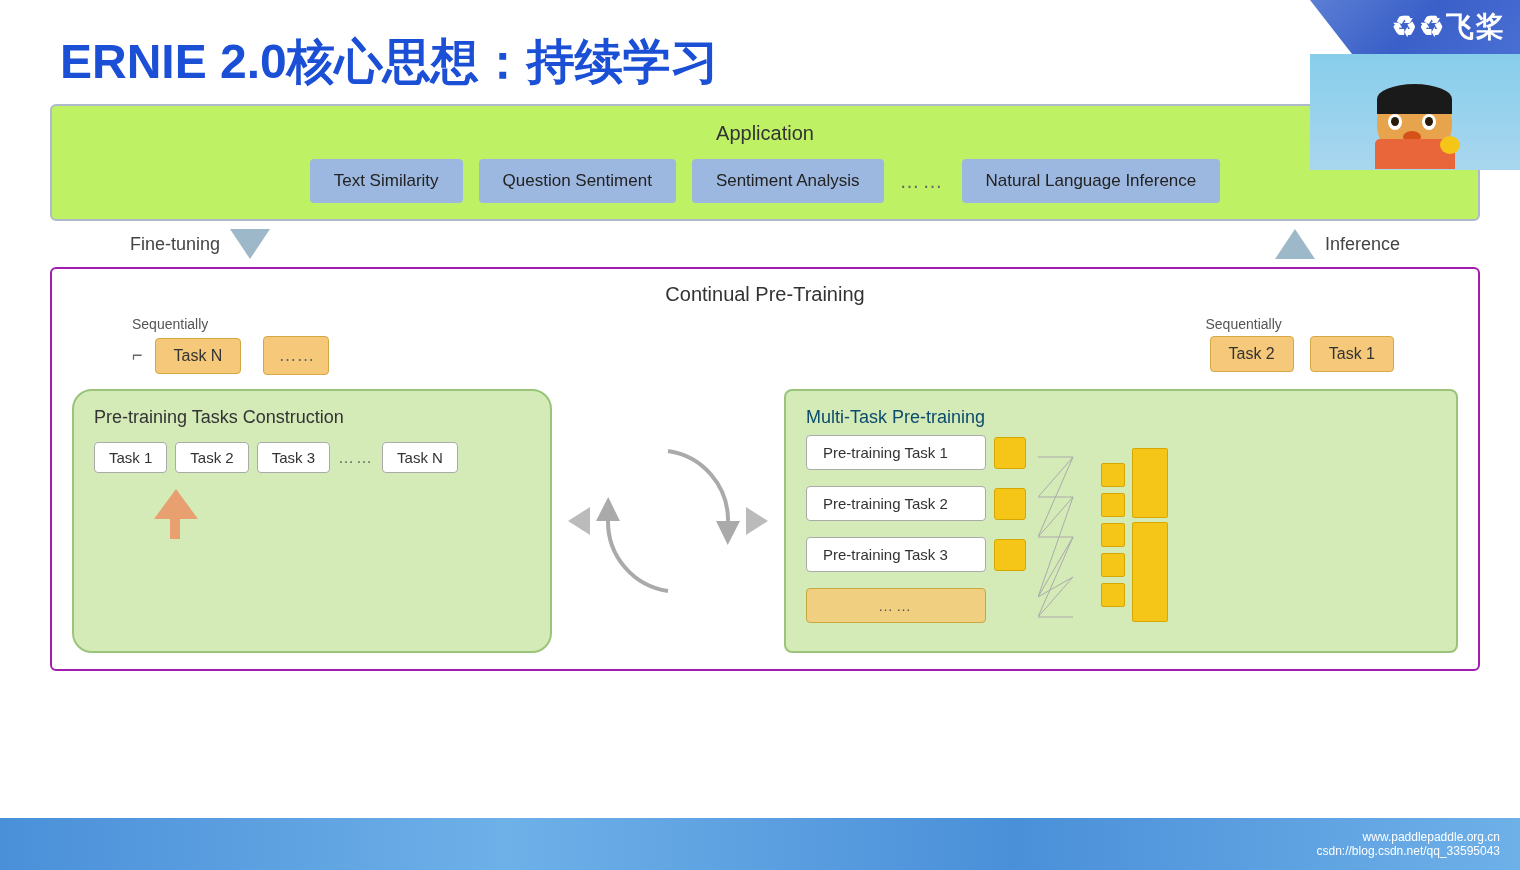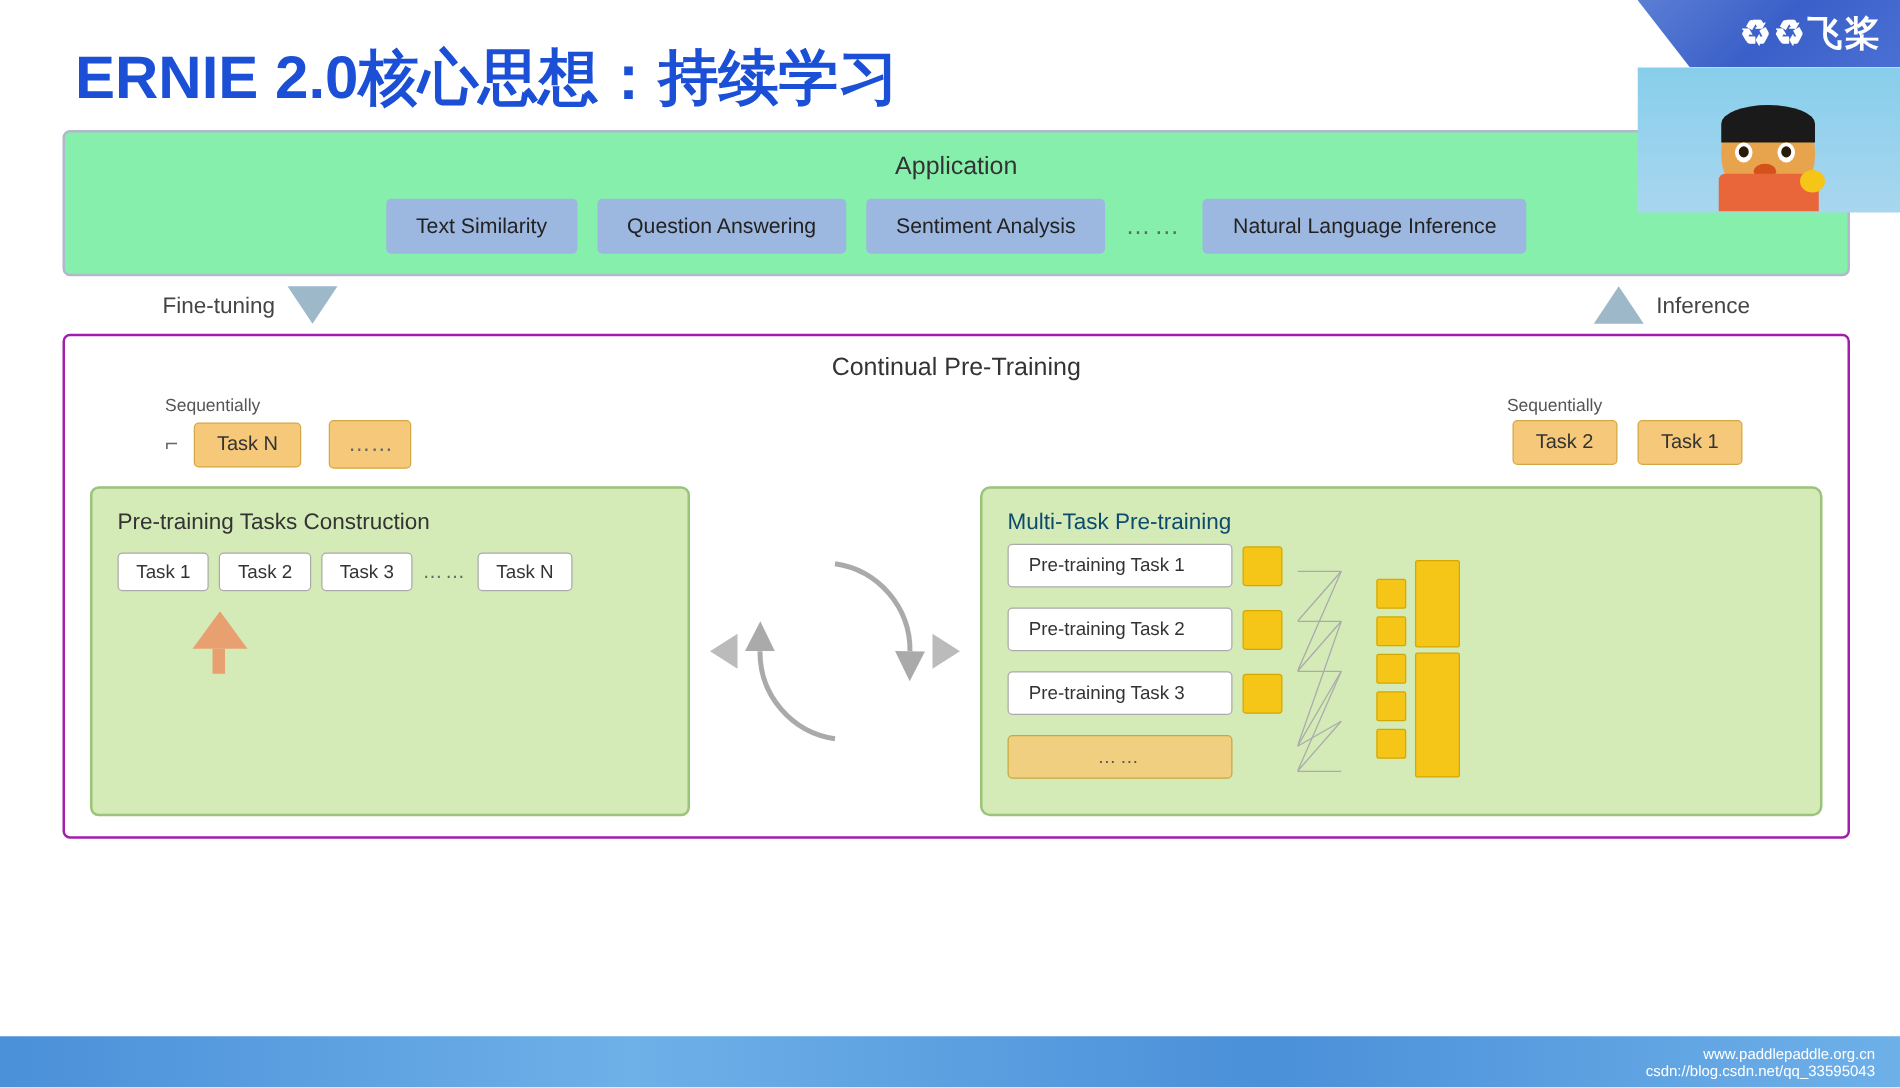--- a/index.html
+++ b/index.html
@@ -155,21 +155,21 @@
     .content {
       padding: 0 40px 10px 50px;
     }
 
     
     .app-box {
       border: 2px solid #b0b8cc;
       border-radius: 6px;
       padding: 16px 20px;
       margin-bottom: 0;
-      background: #86efac;
+      background: #bef264;
     }
     .app-title {
       text-align: center;
       font-size: 20px;
       color: #333;
       margin-bottom: 14px;
     }
     .app-tasks {
       display: flex;
       align-items: center;
@@ -261,21 +261,21 @@
     .two-cols {
       display: flex;
       gap: 16px;
       margin-top: 4px;
     }
 
     
     .green-box {
       background: #d4ebb8;
       border: 2px solid #9ac47a;
-      border-radius: 7px;
+      border-radius: 20px;
       padding: 16px 20px;
       flex: 0 0 480px;
     }
     .green-box-title {
       font-size: 18px;
       color: #333;
       margin-bottom: 14px;
       text-align: left;
     }
     .task-row {
@@ -404,21 +404,21 @@
       text-align: center;
       letter-spacing: 3px;
     }
 
     
     .bottom-bar {
       position: absolute;
       bottom: 0;
       left: 0;
       right: 0;
-      height: 41px;
+      height: 52px;
       background: linear-gradient(to right, #4a90d9, #6eb0e8, #4a90d9, #6eb0e8);
       display: flex;
       align-items: center;
       justify-content: flex-end;
       padding-right: 20px;
     }
     .bottom-urls {
       text-align: right;
     }
     .bottom-url {
@@ -455,21 +455,21 @@
     </div>
   </div>
 </div>
 
 <div class="content">
 
   <div class="app-box">
     <div class="app-title">Application</div>
     <div class="app-tasks">
       <button class="app-task-btn">Text Similarity</button>
-      <button class="app-task-btn">Question Answering</button>
+      <button class="app-task-btn">Question Sentiment</button>
       <button class="app-task-btn">Sentiment Analysis</button>
       <span class="app-ellipsis">……</span>
       <button class="app-task-btn">Natural Language Inference</button>
     </div>
   </div>
 
   <div class="arrows-section">
     <div class="arrow-item">
       <span class="arrow-label">Fine-tuning</span>
       <div class="arrow-down"></div>

